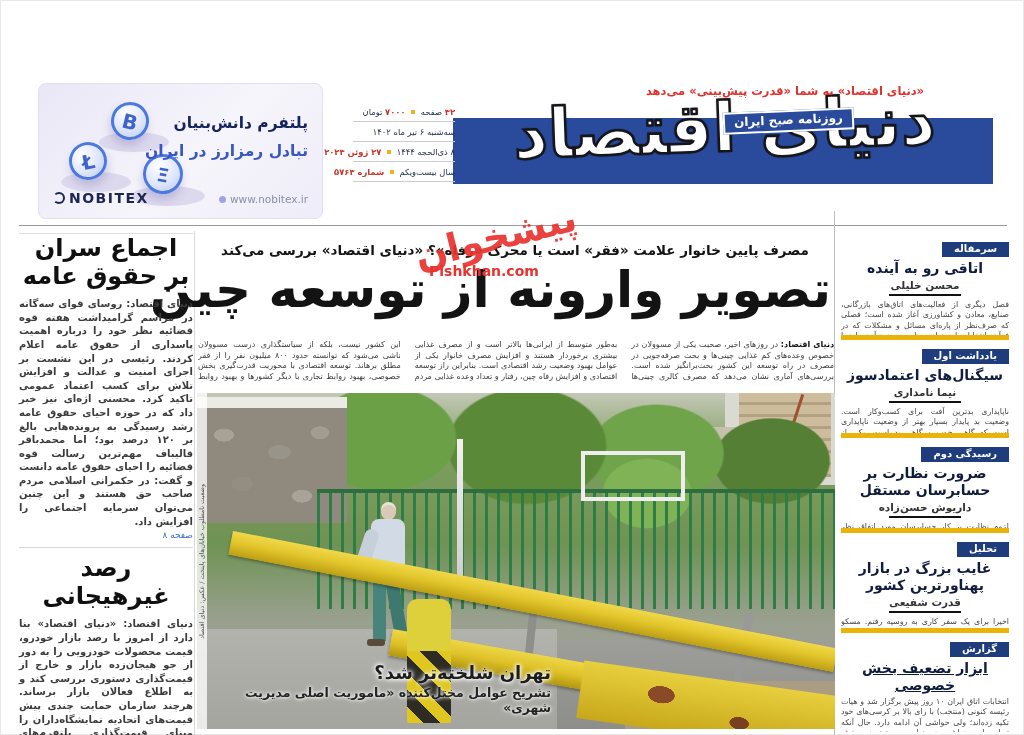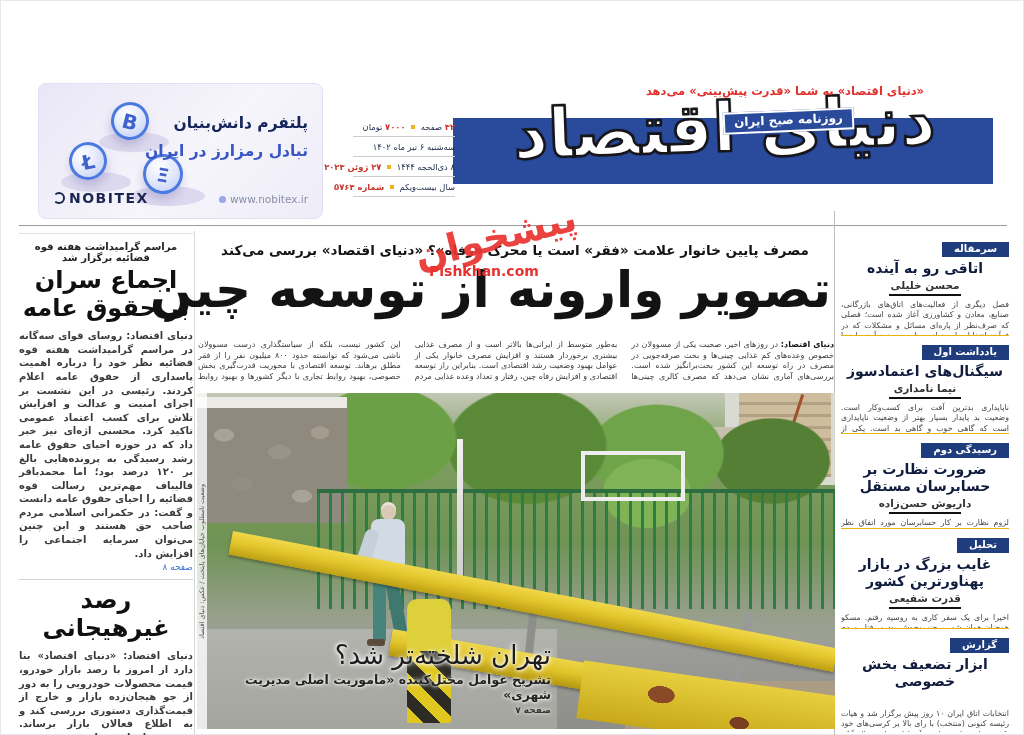--- a/index.html
+++ b/index.html
@@ -11,21 +11,21 @@
   
   .masthead-bar { left:452px; top:117px; width:540px; height:66px; background:#2a4b9b; }
   .masthead-script { left:436px; top:72px; width:575px; height:120px; text-align:center;
     font-size:68px; font-weight:900; color:#fff; line-height:110px; transform:rotate(-2deg);
     -webkit-text-stroke:2.5px #15151a;
     text-shadow:0 0 2px #15151a,0 0 2px #15151a,0 0 2px #15151a; letter-spacing:-2px; white-space:nowrap; }
   .slogan { left:636px; top:83px; width:296px; text-align:center; color:#e0312d;
     font-size:11.5px; font-weight:bold; }
   .badge { left:722px; top:109px; background:#2a4b9b; border:2px solid #fff; color:#fff;
     font-size:12px; font-weight:bold; padding:1px 9px 3px; transform:rotate(-2.5deg); white-space:nowrap; }
-  .dateline { left:352px; top:116px; width:102px; direction:rtl; font-size:8.4px; color:#1c2b4a; }
+  .dateline { left:352px; top:101px; width:102px; direction:rtl; font-size:8.4px; color:#1c2b4a; }
   .dateline .row { border-bottom:1px solid #ccc; padding:5px 0 4px; text-align:right; white-space:nowrap; }
   .dateline .row:last-child { border-bottom:1px solid #ccc; }
   .num-red { color:#c6352a; font-weight:bold; }
   .ysq { display:inline-block; width:4px; height:4px; background:#f0b31f; margin:0 3px 1px; vertical-align:middle; }
 
   
   .ad { left:37px; top:82px; width:285px; height:136px; border-radius:8px;
     background:linear-gradient(135deg,#e9e7f6 0%,#f6f5fb 55%,#eeecf8 100%);
     border:1px solid #e2dff2; overflow:hidden; }
   .ad-t1 { position:absolute; right:14px; top:30px; color:#15245c; font-size:15.5px; font-weight:bold;margin-left:46px; }
@@ -54,21 +54,21 @@
   .headline { left:198px; top:260px; width:632px; text-align:right; font-size:50px;
     font-weight:900; color:#131313; letter-spacing:-1px; white-space:nowrap; }
   .lead { left:197px; top:339px; width:636px; height:52px; overflow:hidden; direction:rtl;
     column-count:3; column-gap:14px; text-align:justify; font-size:8px; line-height:1.32; color:#3b3b3b; }
   .lead b.intro { color:#111; }
   .page-link { color:#3a6ed0; font-weight:normal; }
 
   
   .photo { left:196px; top:392px; width:638px; height:336px; overflow:hidden; background:#8fa87c; }
   .ph { position:absolute; }
-  .caption-title { font-size:26px; font-weight:400; color:#1d1d1d;
+  .caption-title { font-size:18px; font-weight:700; color:#1d1d1d;
     text-shadow:0 0 6px #fff,0 0 4px #fff,0 0 2px #fff; }
   .caption-sub { font-size:12.5px; font-weight:bold; color:#222; margin-top:2px;
     text-shadow:0 0 5px #fff,0 0 3px #fff; }
   .caption-page { font-size:9px; font-weight:bold; color:#333; margin-top:3px; text-shadow:0 0 4px #fff; }
   .credit { left:0; top:0; width:10px; height:100%; background:rgba(255,255,255,.78);
     writing-mode:vertical-rl; transform:rotate(180deg); font-size:6.5px; color:#555;
     text-align:center; line-height:10px; }
 
   
   .leftcol { left:18px; top:232px; width:174px; direction:rtl; }
@@ -78,21 +78,21 @@
   .lc-page { font-size:9px; margin-top:2px; }
   .today-head { background:#f7a31c; color:#9e1b0e; text-align:center; font-size:10.5px;
     font-weight:bold; padding:1px 0 2px; }
   .today-row { display:flex; align-items:center; gap:5px; border-bottom:1px solid #ddd; padding:1.5px 0; }
   .today-num { flex:0 0 13px; height:13px; background:#d63129; color:#fff; font-size:8.5px;
     font-weight:bold; text-align:center; line-height:13px; }
   .today-text { font-size:9.8px; font-weight:bold; color:#18203f; white-space:nowrap; overflow:hidden; }
 
   
   .sidebar { left:840px; top:228px; width:168px; direction:rtl; }
-  .sb-sec { border-top:1px solid #eab308; padding-top:4px; overflow:hidden; }
+  .sb-sec { border-top:5px solid #eab308; padding-top:4px; overflow:hidden; }
   .sb-label { display:inline-block; background:#1f3c7d; color:#fff; font-size:10px;
     font-weight:bold; padding:1px 12px 3px; margin-bottom:3px; }
   .sb-title { text-align:center; font-size:14px; font-weight:900; color:#101c3d; line-height:1.2; }
   .sb-author { text-align:center; font-size:10.5px; font-weight:bold; color:#333; margin-top:2px; }
   .sb-underline { width:72px; height:2px; background:#111; margin:3px auto 4px; }
   .sb-body { text-align:justify; font-size:7.9px; line-height:1.33; color:#444; }
 </style>
 </head>
 <body>
 
@@ -206,28 +206,26 @@
                  radial-gradient(16px 10px at 60% 70%,#7a3f20 60%,transparent 62%),
                  linear-gradient(180deg,#e8cf3e,#c7a81a);"></div>
 
     <div class="ph" style="left:210px; top:206px; width:44px; height:124px; border-radius:10px 10px 2px 2px;
       background:linear-gradient(180deg,#ded03a 0 42%,transparent 42%),
                  repeating-linear-gradient(45deg,#e0c71f 0 12px,#2c2c24 12px 24px);"></div>
 
     <div class="ph" style="left:14px; bottom:14px; width:340px; direction:rtl; text-align:right; z-index:9;">
       <div class="caption-title">تهران شلخته‌تر شد؟</div>
       <div class="caption-sub">تشریح عوامل مختل‌کننده «ماموریت اصلی مدیریت شهری»</div>
-      <div class="caption-page">صفحه ۷</div>
     </div>
     <div class="ph credit">وضعیت نامطلوب خیابان‌های پایتخت / عکس: دنیای اقتصاد</div>
   </div>
 
   <div class="abs leftcol">
     <div style="border-top:1px solid #e0e0e0;">
-      <div class="lc-kicker">مراسم گرامیداشت هفته قوه قضائیه برگزار شد</div>
       <div class="lc-title">
         <div>اجماع سران</div>
         <div>بر حقوق عامه</div>
       </div>
       <div class="lc-body">دنیای اقتصاد: روسای قوای سه‌گانه در مراسم گرامیداشت هفته قوه قضائیه نظر خود را درباره اهمیت پاسداری از حقوق عامه اعلام کردند. رئیسی در این نشست بر اجرای امنیت و عدالت و افزایش تلاش برای کسب اعتماد عمومی تاکید کرد. محسنی اژه‌ای نیز خبر داد که در حوزه احیای حقوق عامه رشد رسیدگی به پرونده‌هایی بالغ بر ۱۲۰ درصد بود؛ اما محمدباقر قالیباف مهم‌ترین رسالت قوه قضائیه را احیای حقوق عامه دانست و گفت: در حکمرانی اسلامی مردم صاحب حق هستند و این چنین می‌توان سرمایه اجتماعی را افزایش داد.</div>
       <div class="lc-page page-link">صفحه ۸</div>
     </div>
 
     <div style="border-top:1px solid #d6d6d6; margin-top:7px; padding-top:6px;">
       <div class="lc-title">
@@ -279,19 +277,19 @@
     <div class="sb-sec" style="height:100px;">
       <div class="sb-label">تحلیل</div>
       <div class="sb-title">غایب بزرگ در بازار پهناورترین کشور</div>
       <div class="sb-author">قدرت شفیعی</div>
       <div class="sb-underline"></div>
       <div class="sb-body">اخیرا برای یک سفر کاری به روسیه رفتم. مسکو همچنان همان شهر پرجنب‌وجوش بود و رفتار مردم عادی نشانی از وضعیت فوق‌العاده جنگی نداشت؛ اما اولین چیزی که با گذشته تفاوت داشت و جلب توجه می‌کرد، خالی بودن برخی از فروشگاه‌ها و بازارهای این شهر بود.</div>
       
     </div>
     <div class="sb-sec" style="height:104px;">
       <div class="sb-label">گزارش</div>
-      <div class="sb-title" style="margin-bottom:19px;">ابزار تضعیف بخش خصوصی</div>
+      <div class="sb-title" style="margin-bottom:3px;text-decoration:underline;">ابزار تضعیف بخش خصوصی</div>
       <div class="sb-body">انتخابات اتاق ایران ۱۰ روز پیش برگزار شد و هیات رئیسه کنونی (منتخب) با رای بالا بر کرسی‌های خود تکیه زده‌اند؛ ولی حواشی آن ادامه دارد. حال آنکه تبعات این حواشی در نهایت به تضعیف بخش خصوصی منجر می‌شود. در چنین فضایی اعضای هیات رئیسه به جای انجام ماموریت‌های مهم و ضروری برای تولید و تجارت، مجبور به تایید یا تکذیب اخبار هستند.</div>
       
     </div>
   </div>
 
 </div>
 
 </body></html>

